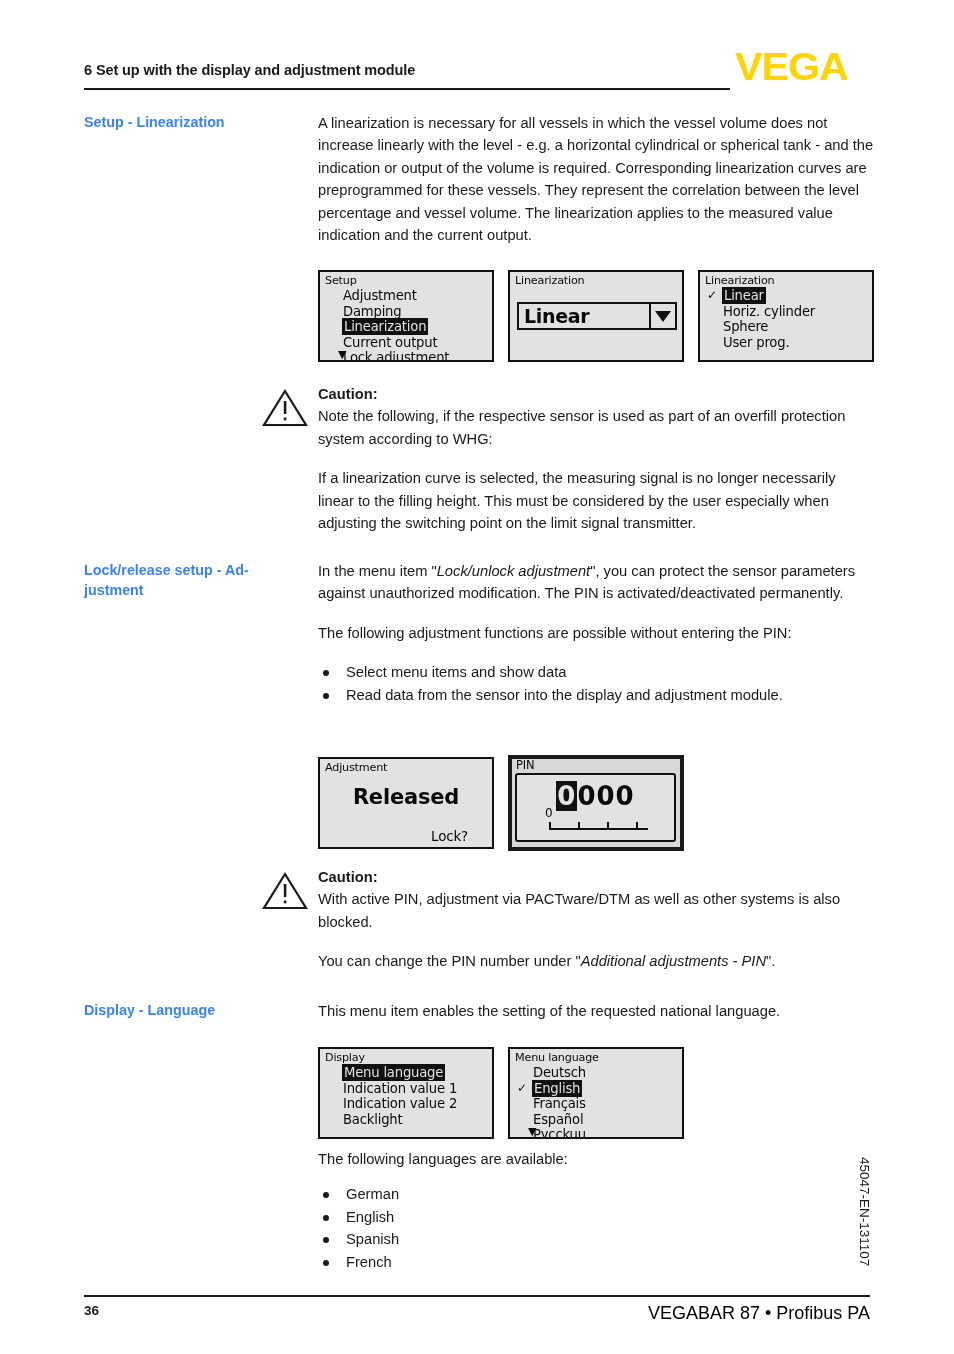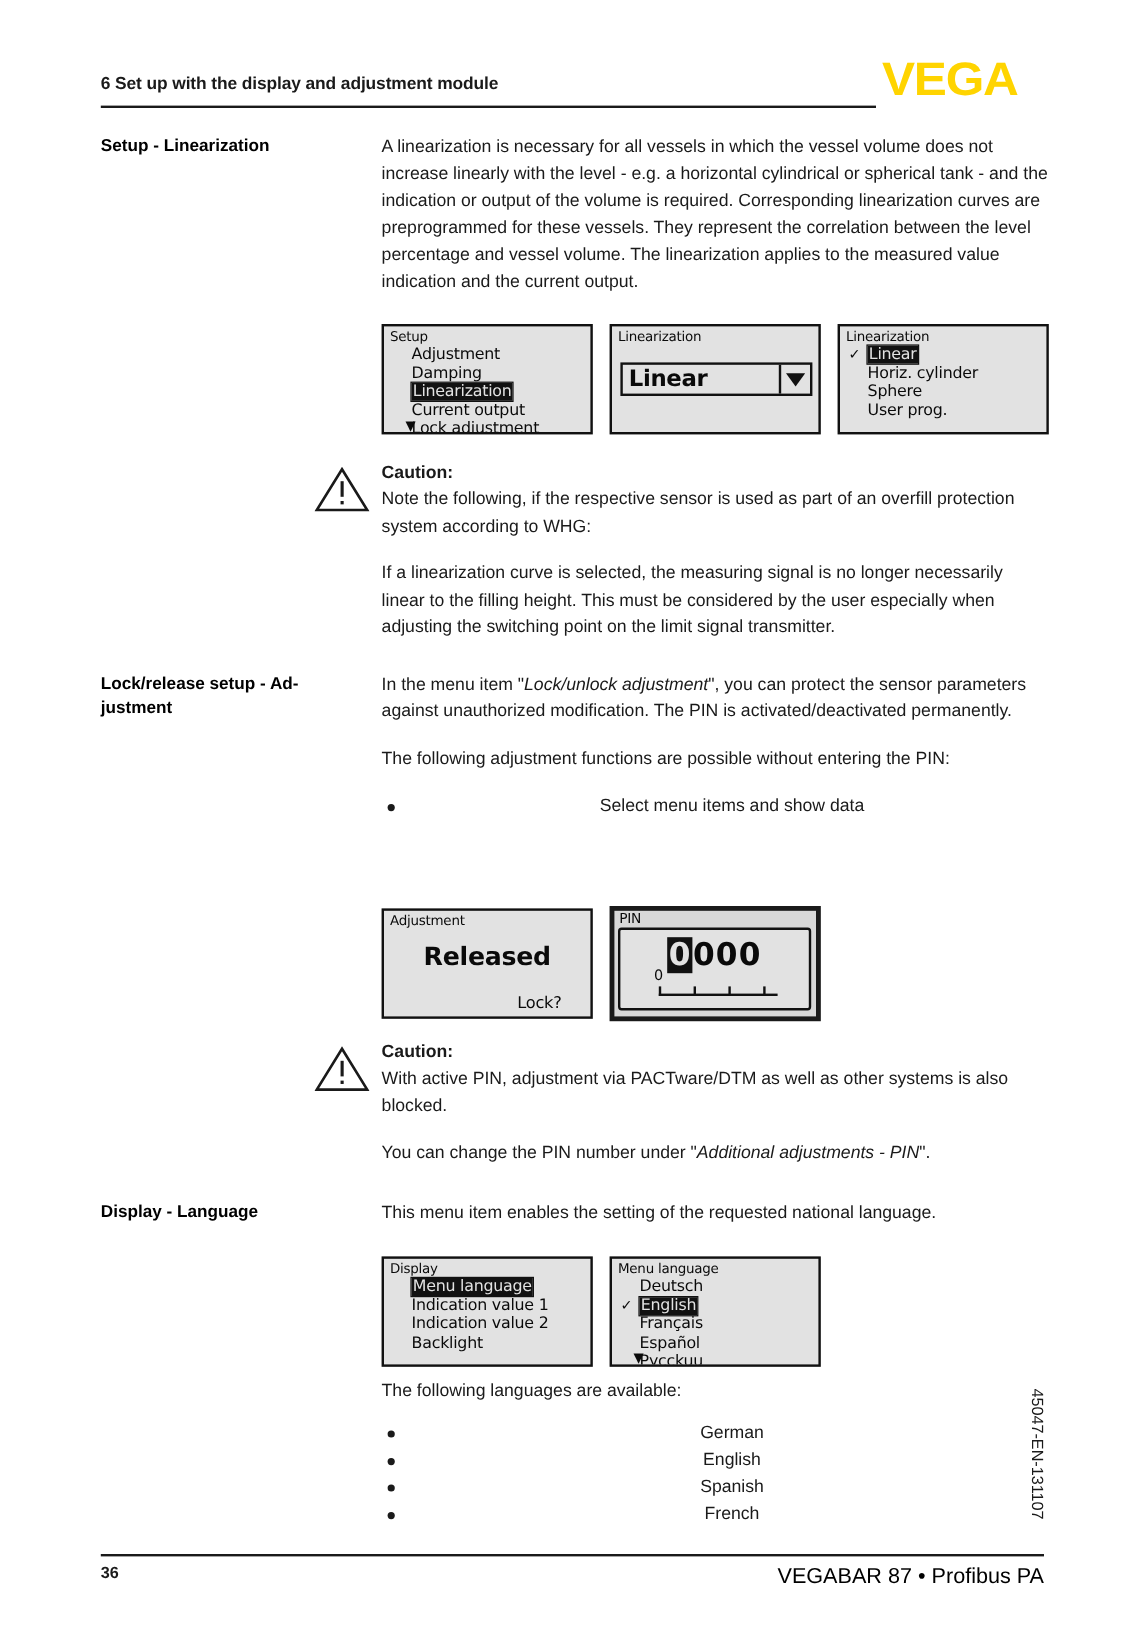--- a/index.html
+++ b/index.html
@@ -34,21 +34,21 @@
     color: #FFD400;
     -webkit-text-stroke: 0px;
     transform: scaleX(1.06); transform-origin: left top;
   }
 
   
   .sidehead {
     position: absolute; left: 84px;
     width: 216px;
     font-size: 14.3px; font-weight: 700; line-height: 19.5px;
-    color: #000000;
+    color: #3b82f6;
   }
   .body-text {
     position: absolute; left: 318px;
     width: 556px;
     font-size: 14.7px; line-height: 22.4px;
     color: #1a1a1a;
     text-align: left;
   }
 
   .para { margin: 0 0 0 0; }
@@ -65,21 +65,21 @@
     position: absolute; left: 0px; top: 5px;
     width: 46px; height: 40px;
   }
   .caution-body {
     position: absolute; left: 56px; top: 0; width: 556px;
     font-size: 14.7px; line-height: 22.4px;
   }
   .caution-title { font-weight: 700; }
 
   
-  ul.bullets { list-style: none; margin: 0; padding: 0; text-align: center; }
+  ul.bullets { list-style: none; margin: 0; padding: 0; }
   ul.bullets li {
     position: relative; padding-left: 28px;
     font-size: 14.7px; line-height: 22.4px;
   }
   ul.bullets li::before {
     content: "";
     position: absolute; left: 5px; top: 9px;
     width: 6px; height: 6px; border-radius: 50%;
     background: #1a1a1a;
   }
@@ -279,20 +279,21 @@
 <div class="sidehead" style="top:561px;">
   <span>Lock/release setup - Ad-</span><br>
   <span>justment</span>
 </div>
 
 <div class="body-text" style="top:560px;">
   <p class="para"><span>In the menu item "</span><em class="it">Lock/unlock adjustment</em><span>", you can protect the sensor parameters against unauthorized modification. The PIN is activated/deactivated permanently.</span></p>
   <p class="para">The following adjustment functions are possible without entering the PIN:</p>
   <ul class="bullets" style="margin-top:17px;">
     <li>Select menu items and show data</li>
+    <li>Read data from the sensor into the display and adjustment module.</li>
   </ul>
 </div>
 
 <div class="lcd-row">
 
   <div class="lcd" style="left:318px; top:757px; width:176px; height:92px;">
     <div class="title">Adjustment</div>
     <div class="bigval">Released</div>
     <div class="bottomright">Lock?</div>
   </div>

